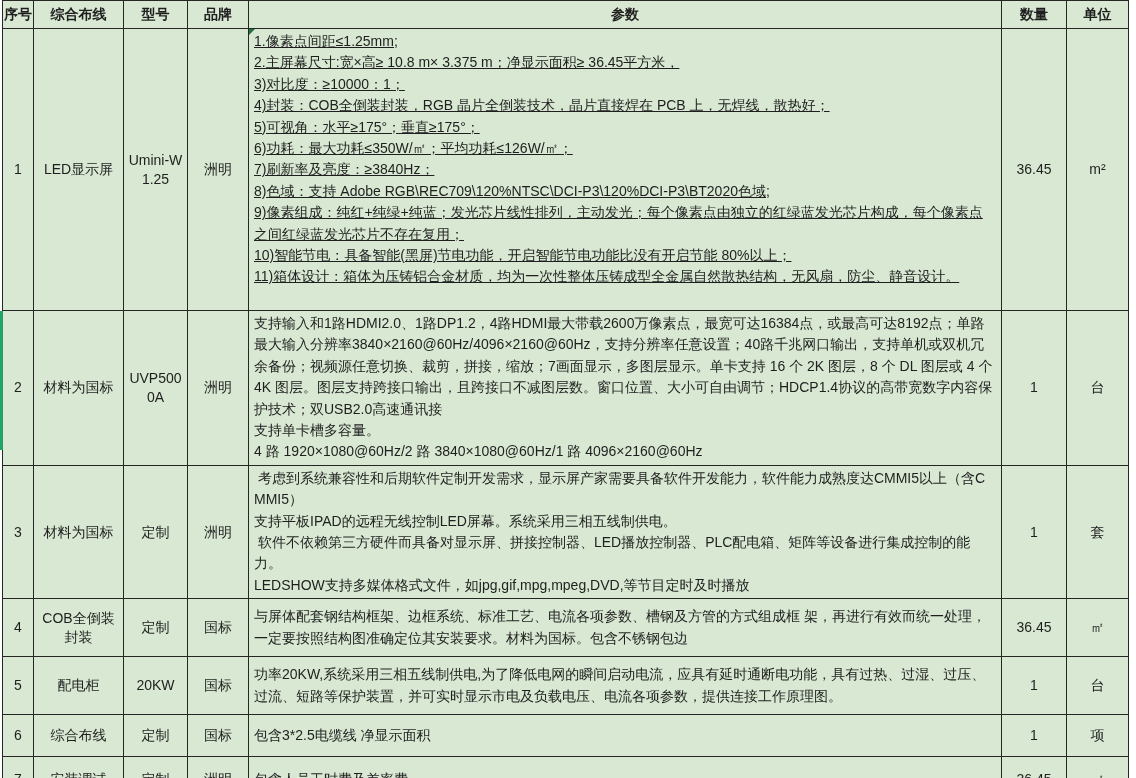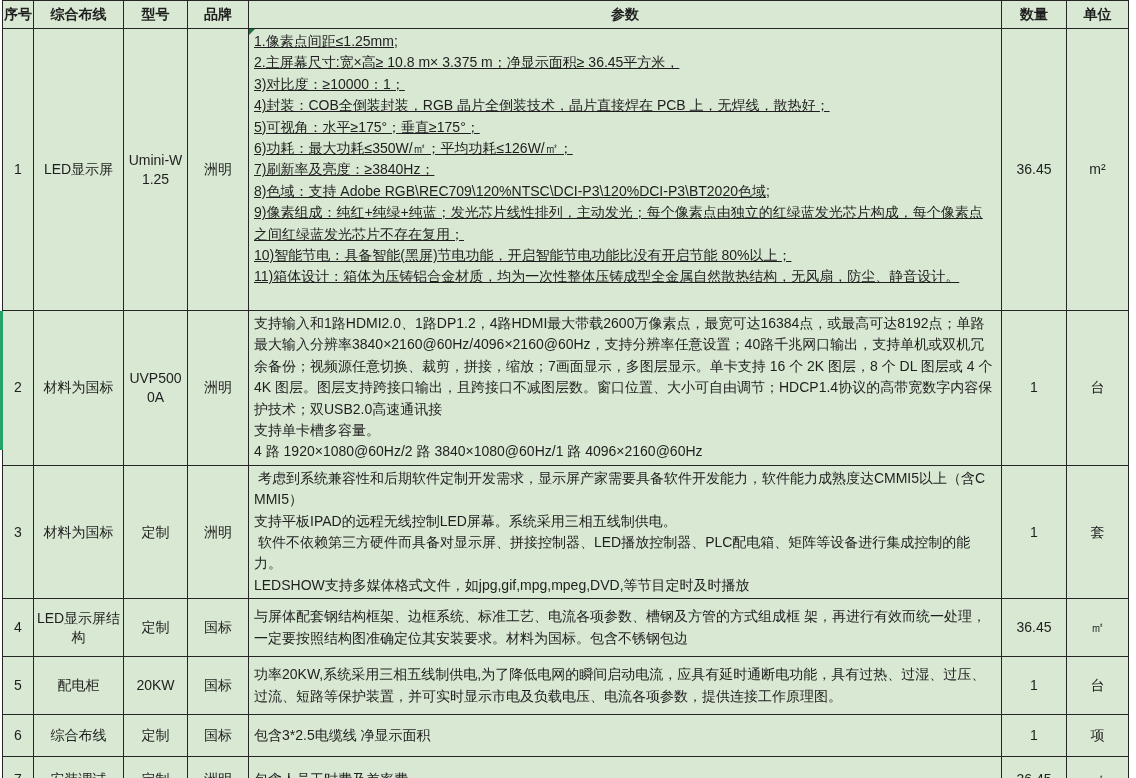--- a/index.html
+++ b/index.html
@@ -93,21 +93,21 @@
         <td class="c-center">洲明</td>
         <td class="c-params"> 考虑到系统兼容性和后期软件定制开发需求，显示屏产家需要具备软件开发能力，软件能力成熟度达CMMI5以上（含CMMI5）
 支持平板IPAD的远程无线控制LED屏幕。系统采用三相五线制供电。
  软件不依赖第三方硬件而具备对显示屏、拼接控制器、LED播放控制器、PLC配电箱、矩阵等设备进行集成控制的能力。
 LEDSHOW支持多媒体格式文件，如jpg,gif,mpg,mpeg,DVD,等节目定时及时播放</td>
         <td class="c-center">1</td>
         <td class="c-center">套</td>
       </tr>
       <tr class="r4" style="height:58px">
         <td class="c-center">4</td>
-        <td class="c-center">LED显示屏结构</td>
+        <td class="c-center">COB全倒装封装</td>
         <td class="c-center c-model">定制</td>
         <td class="c-center">国标</td>
         <td class="c-params">与屏体配套钢结构框架、边框系统、标准工艺、电流各项参数、槽钢及方管的方式组成框 架，再进行有效而统一处理，一定要按照结构图准确定位其安装要求。材料为国标。包含不锈钢包边</td>
         <td class="c-center">36.45</td>
         <td class="c-center">㎡</td>
       </tr>
       <tr class="r5" style="height:58px">
         <td class="c-center">5</td>
         <td class="c-center">配电柜</td>
         <td class="c-center c-model">20KW</td>

